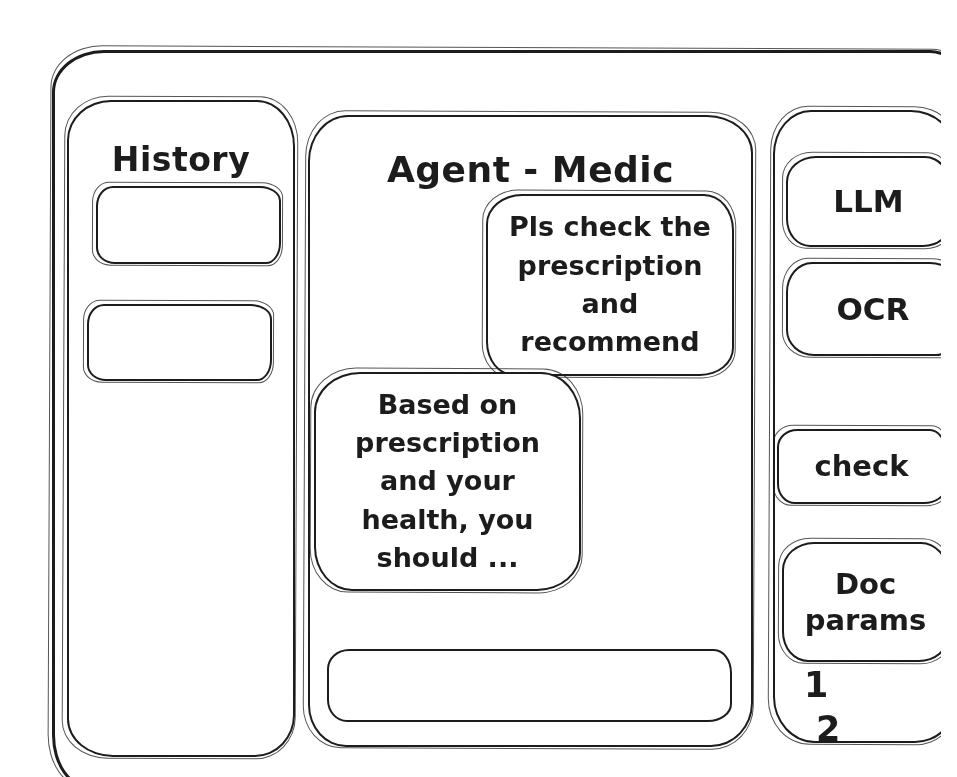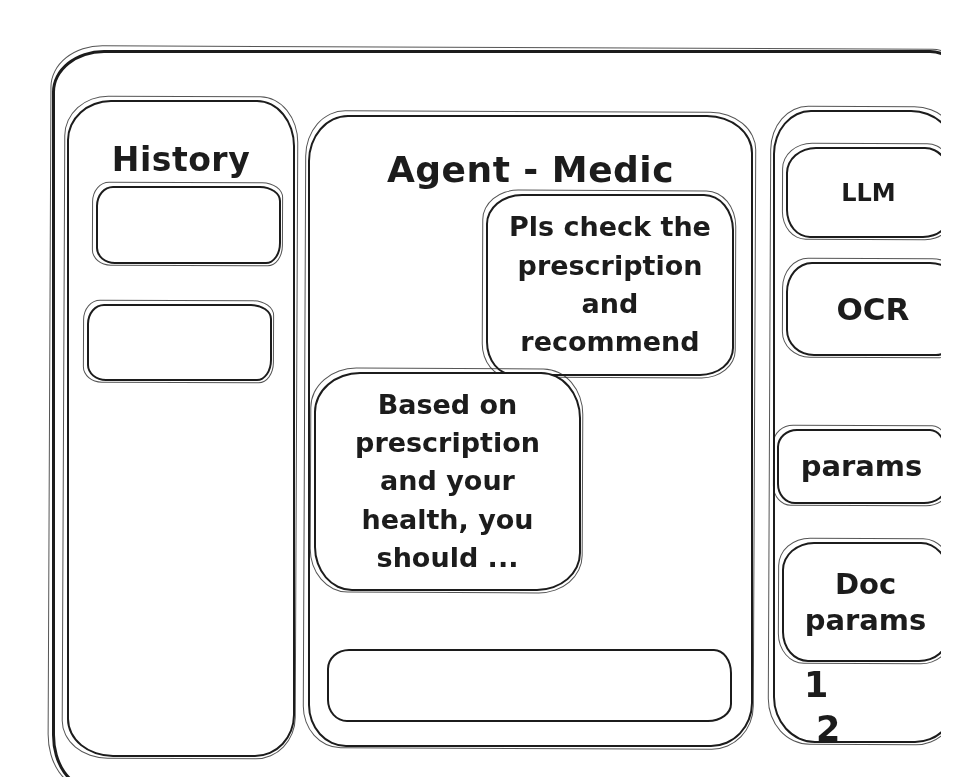--- a/index.html
+++ b/index.html
@@ -98,22 +98,22 @@
     justify-content: center;
     text-align: center;
     font-family: inherit;
     font-weight: 700;
     color: var(--ink);
     cursor: pointer;
     line-height: 1.25;
     padding: 4px 10px;
   }
   .btn-llm {
-    left: 11px; top: 35px; width: 165px; height: 91px;
-    font-size: 24px;
+    left: 11px; top: 44px; width: 165px; height: 91px;
+    font-size: 31px;
     border-radius: 30px 26px 28px 24px / 26px 30px 24px 28px;
   }
   .btn-ocr {
     left: 11px; top: 150px; width: 174px; height: 94px;
     font-size: 31px;
     border-radius: 26px 30px 24px 28px / 30px 24px 28px 26px;
   }
   .btn-params {
     left: 2px; top: 317px; width: 169px; height: 75px;
     font-size: 29px;
@@ -154,20 +154,20 @@
 prescription
 and your
 health, you
 should ...</div>
       <input class="sk chat-input" value="" style="">
     </section>
 
     <section class="sk od panel tools-panel">
       <button class="sk od tool-btn btn-llm">LLM</button>
       <button class="sk od tool-btn btn-ocr">OCR</button>
-      <button class="sk od tool-btn btn-params">params</button>
+      <button class="sk od tool-btn btn-params">check</button>
       <button class="sk od tool-btn btn-doc">Doc params</button>
       <span class="doc-num doc-num-1">1</span>
       <span class="doc-num doc-num-2">2</span>
     </section>
 
   </div>
 </div>
 
 </body></html>

